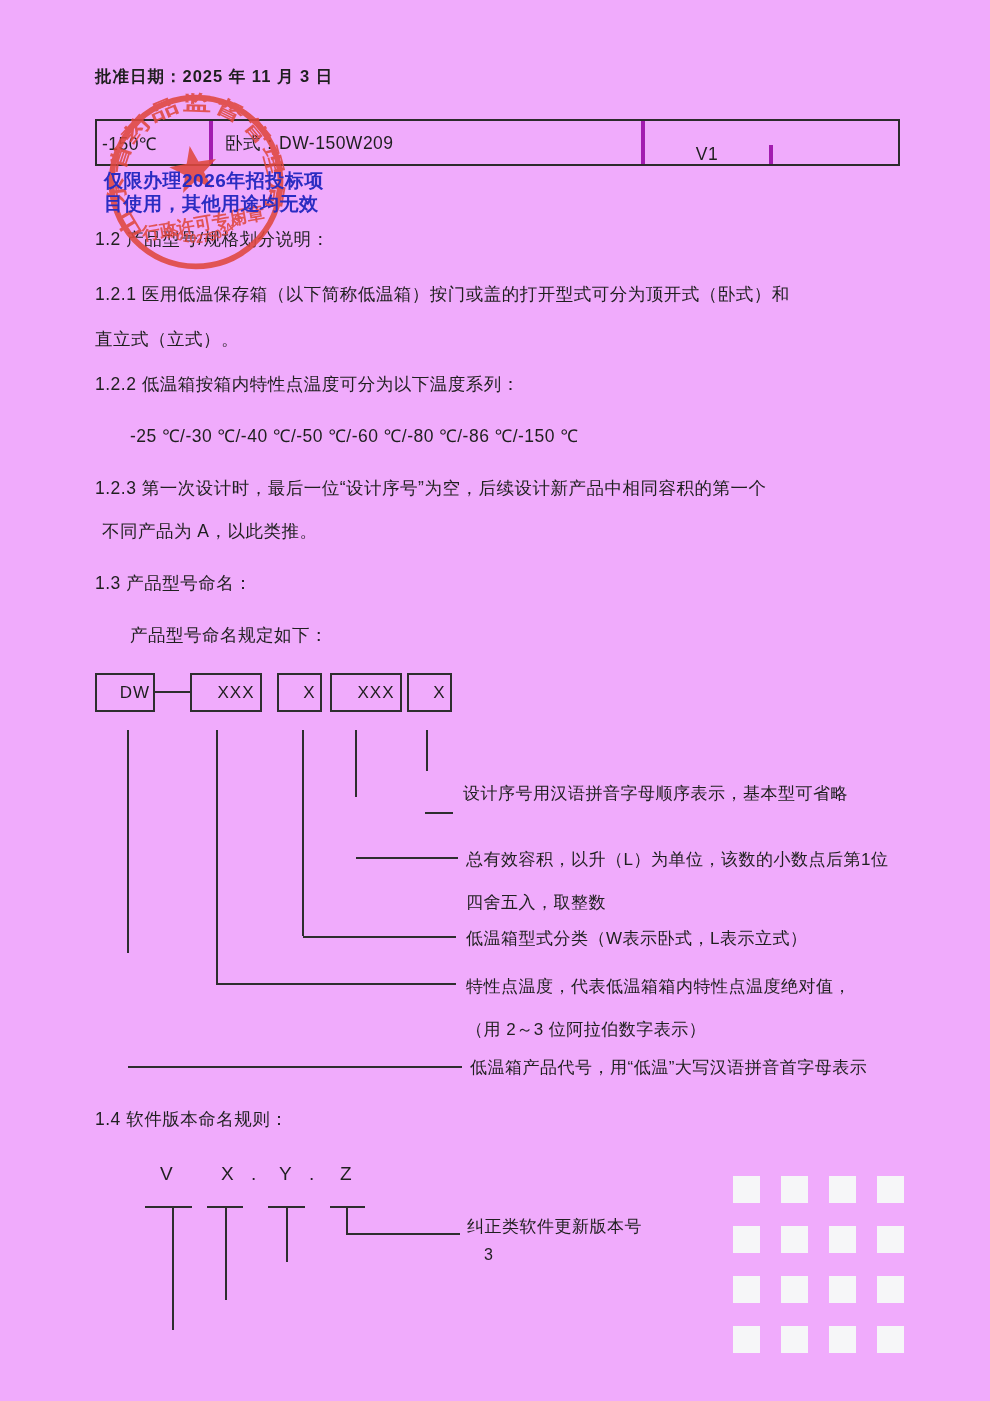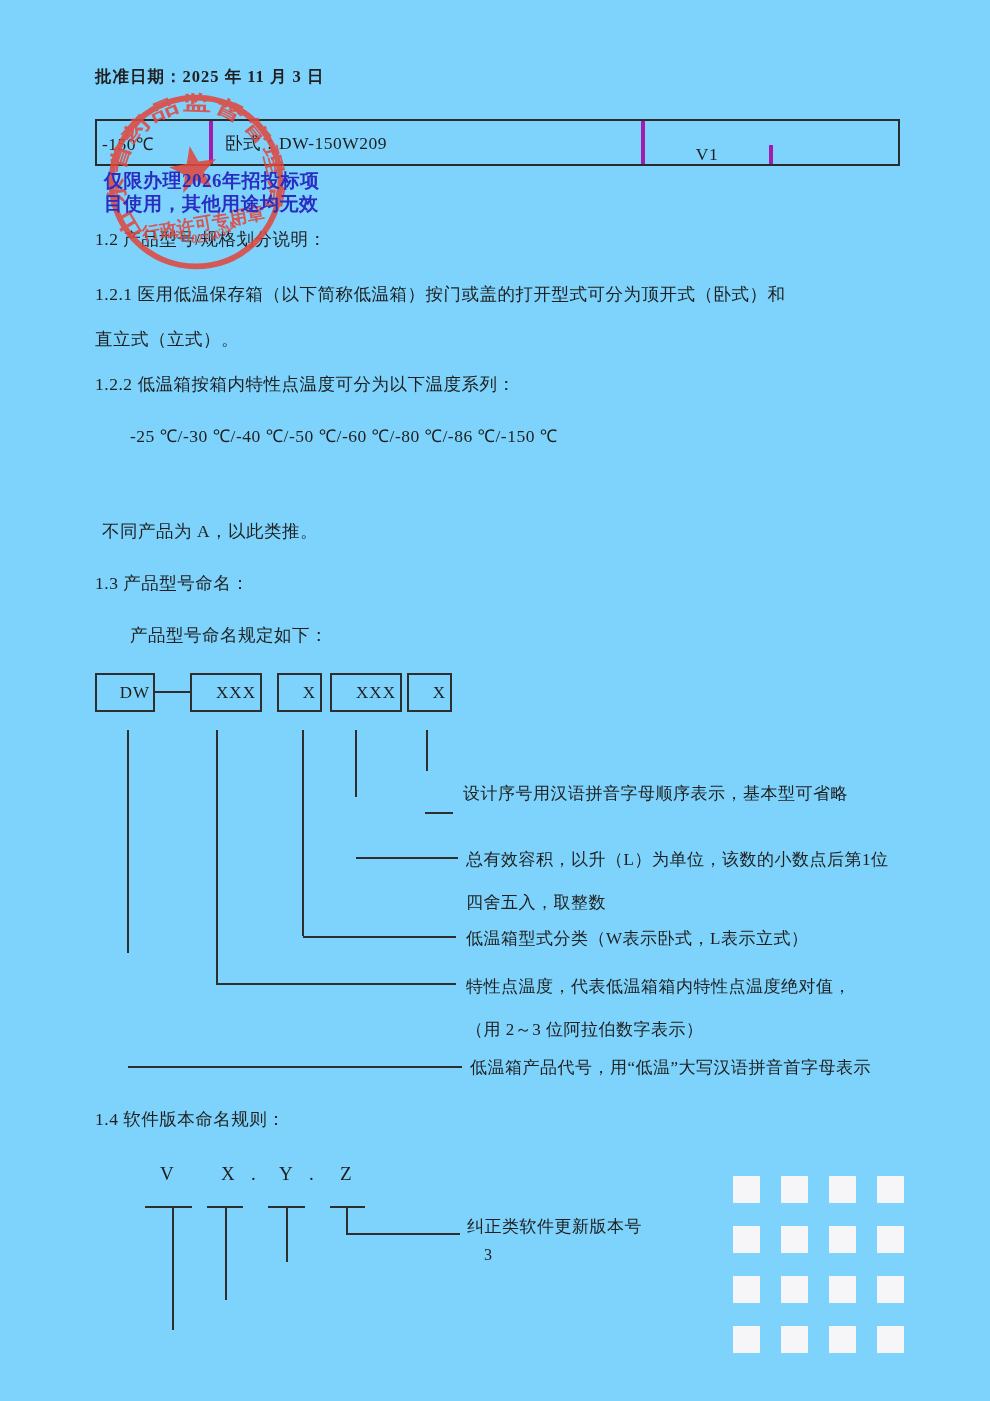--- a/index.html
+++ b/index.html
@@ -1,19 +1,19 @@
 <!DOCTYPE html>
 <html><head>
 <meta charset="utf-8">
 <style>
   html,body{margin:0;padding:0;background:#e8e8e8;}
   .page{
-    position:relative;width:990px;height:1401px;background:#7dd3fc;
+    position:relative;width:990px;height:1401px;background:#f0abfc;
     margin:0 auto;overflow:hidden;
-    font-family:Liberation Serif, serif;
+    font-family:Liberation Sans, sans-serif;
     color:#1f1f1f;
   }
   .abs{position:absolute;}
   .txt{font-size:17.5px;line-height:21px;white-space:nowrap;letter-spacing:0.5px;}
   .indent{left:130px;}
 
   
   .approval{left:95px;top:66px;font-size:16.5px;font-weight:600;letter-spacing:1px;}
 
   
@@ -96,20 +96,21 @@
         <textPath href="#stampArcBottom" startOffset="50%">3701027503440</textPath>
       </text>
     </svg>
   </div>
 
   <div class="abs txt" style="left:95px;top:229px;">1.2  产品型号/规格划分说明：</div>
   <div class="abs txt" style="left:95px;top:284px;">1.2.1  医用低温保存箱（以下简称低温箱）按门或盖的打开型式可分为顶开式（卧式）和</div>
   <div class="abs txt" style="left:95px;top:329px;">直立式（立式）。</div>
   <div class="abs txt" style="left:95px;top:374px;">1.2.2  低温箱按箱内特性点温度可分为以下温度系列：</div>
   <div class="abs txt indent" style="top:426px;">-25 ℃/-30 ℃/-40 ℃/-50 ℃/-60 ℃/-80 ℃/-86 ℃/-150 ℃</div>
+  <div class="abs txt" style="left:95px;top:478px;">1.2.3  第一次设计时，最后一位“设计序号”为空，后续设计新产品中相同容积的第一个</div>
   <div class="abs txt" style="left:95px;top:521px;margin-left:7px;">不同产品为 A，以此类推。</div>
   <div class="abs txt" style="left:95px;top:573px;">1.3  产品型号命名：</div>
   <div class="abs txt indent" style="top:625px;">产品型号命名规定如下：</div>
 
   <div class="abs mbox" style="left:95px;width:60px;">DW</div>
   <div class="abs hline" style="left:155px;top:691px;width:35px;"></div>
   <div class="abs mbox" style="left:190px;width:72px;">XXX</div>
   <div class="abs mbox" style="left:277px;width:45px;">X</div>
   <div class="abs mbox" style="left:330px;width:72px;">XXX</div>
   <div class="abs mbox" style="left:407px;width:45px;">X</div>

